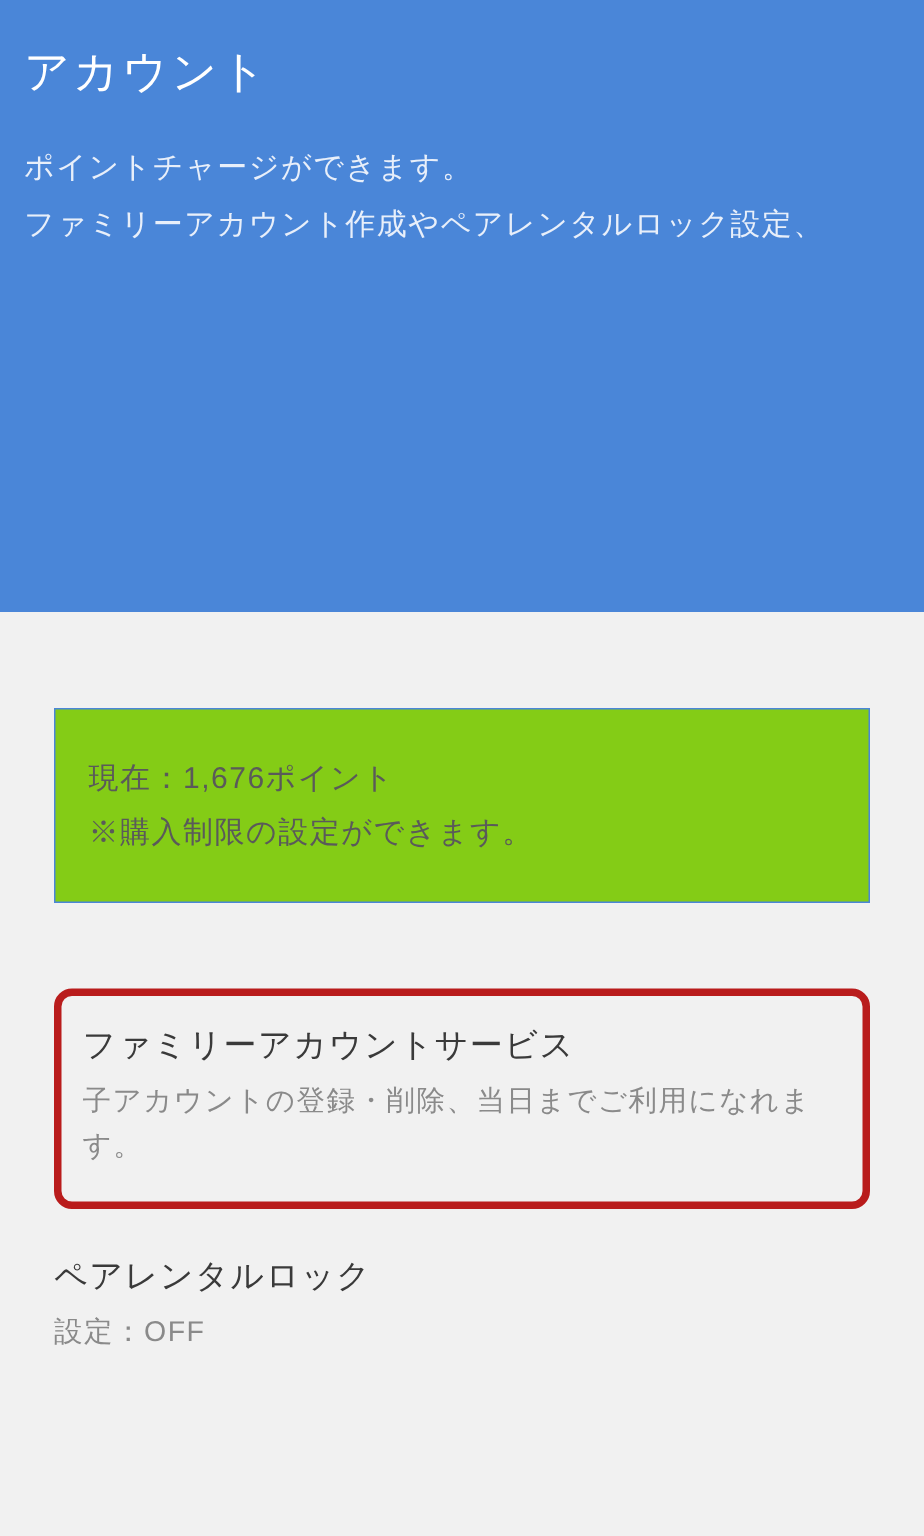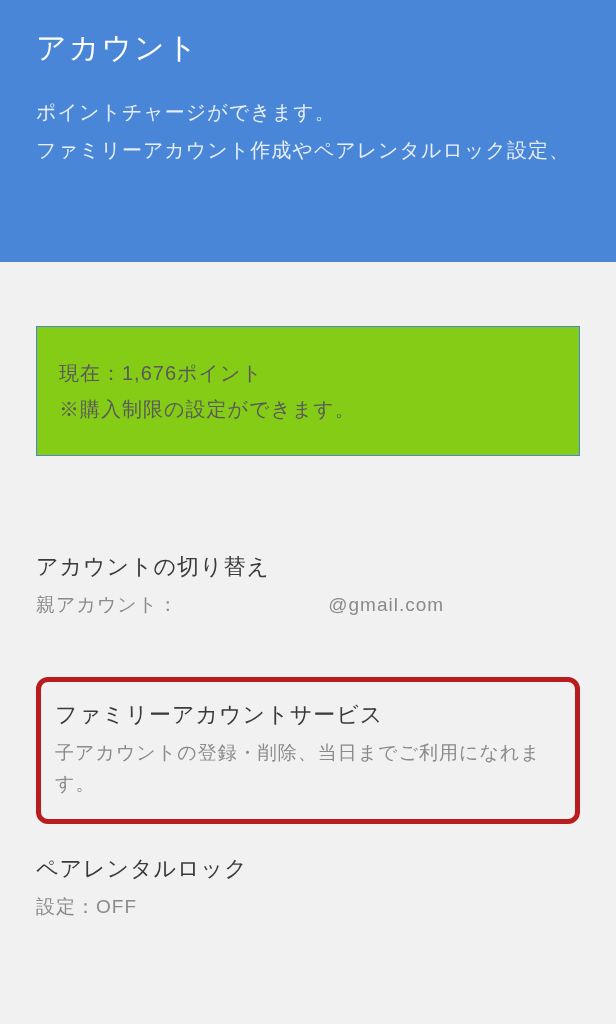--- a/index.html
+++ b/index.html
@@ -6,22 +6,22 @@
   body {
     width: 616px;
     height: 1024px;
     font-family: -apple-system, "Hiragino Sans", "Hiragino Kaku Gothic ProN", Meiryo, sans-serif;
     background: #f1f1f1;
     overflow: hidden;
   }
   .header {
     background: #4a86d8;
     color: #fff;
-    padding: 28px 36px 0 36px;
-    height: 262px;
+    padding: 28px 36px 0 16px;
+    height: 408px;
   }
   .header-title {
     font-size: 30px;
     font-weight: 400;
     margin-bottom: 24px;
     letter-spacing: 2px;
   }
   .header-desc {
     font-size: 20px;
     line-height: 1.9;
@@ -81,27 +81,20 @@
   </div>
 </div>
 
 <div class="content">
 
   <div class="points-box">
     <div>現在：1,676ポイント</div>
     <div>※購入制限の設定ができます。</div>
   </div>
 
-  <div class="section">
-    <div class="section-title">アカウントの切り替え</div>
-    <div class="section-sub account-line">
-      <span>親アカウント：</span>
-      <span>@gmail.com</span>
-    </div>
-  </div>
 
   <div class="highlight">
     <div class="section-title">ファミリーアカウントサービス</div>
     <div class="section-sub">子アカウントの登録・削除、当日までご利用になれます。</div>
   </div>
 
   <div class="section parental">
     <div class="section-title">ペアレンタルロック</div>
     <div class="section-sub">設定：OFF</div>
   </div>

